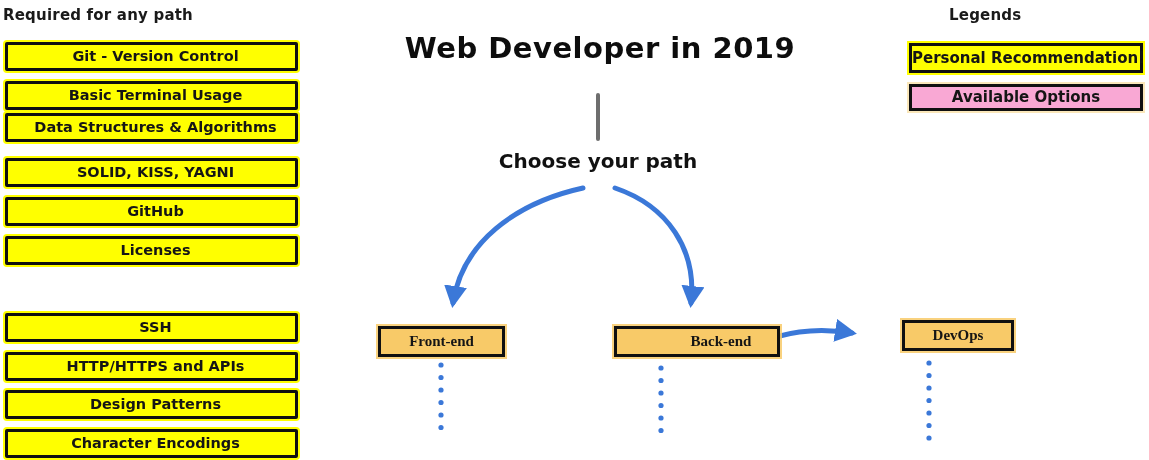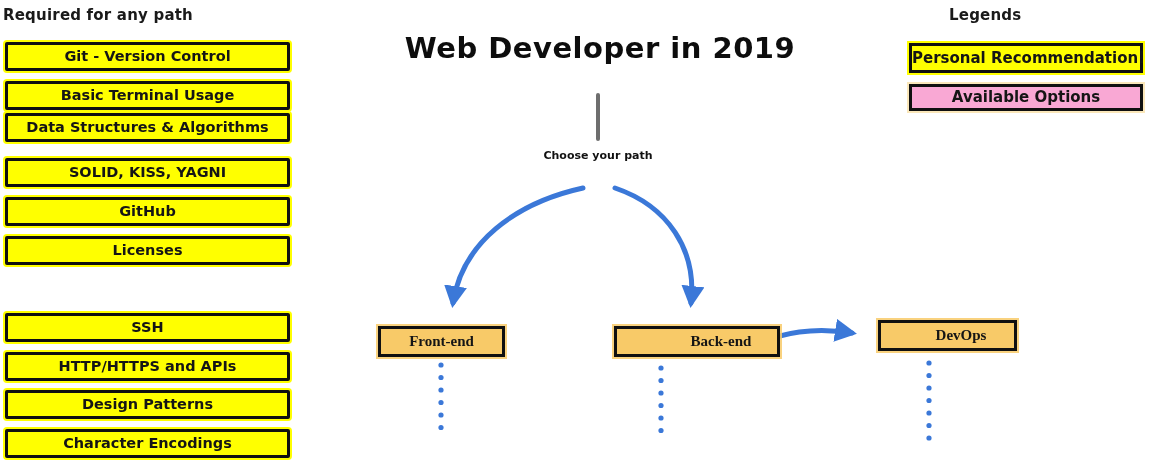--- a/index.html
+++ b/index.html
@@ -16,46 +16,47 @@
     position:absolute;
     font-size:15px;font-weight:bold;color:#1a1a1a;
     white-space:nowrap;letter-spacing:.2px;
   }
   .req-box{
     position:absolute;left:5px;width:279px;height:23px;
     background:#ffff00;border:3px solid #101010;border-radius:2px;
     box-shadow:0 0 0 2px #ffff00;
     text-align:center;font-size:14.5px;font-weight:bold;line-height:23px;
     white-space:nowrap;
+    padding-left:8px;
   }
   .page-title{
     position:absolute;left:370px;top:31px;width:460px;
     text-align:center;font-size:29px;font-weight:bold;color:#0d0d0d;
     letter-spacing:.5px;white-space:nowrap;
   }
   .stem-line{
     position:absolute;left:596px;top:93px;width:4px;height:48px;
     background:#6e6e6e;border-radius:2px;
   }
   .choose-label{
     position:absolute;left:448px;top:149px;width:300px;
-    text-align:center;font-size:11px;font-weight:bold;color:#111;
+    text-align:center;font-size:20px;font-weight:bold;color:#111;
     white-space:nowrap;
   }
   .path-box{
     position:absolute;height:25px;
     background:#f8ca68;border:3px solid #101010;border-radius:0;
     box-shadow:0 0 0 2px rgba(248,202,104,.85);
     text-align:center;font-size:15px;font-weight:bold;line-height:25px;
     white-space:nowrap;
     font-family:Liberation Serif, serif;
   }
   .path-frontend{left:378px;top:326px;width:121px;}
   .path-backend{left:614px;top:326px;width:112px;padding-left:48px;}
-  .path-devops{left:878px;top:320px;width:106px;padding-left:27px;}
+  .path-devops{left:902px;top:320px;width:106px;}
   .legend-box{
     position:absolute;left:909px;width:228px;
     border:3px solid #101010;border-radius:0;
     text-align:center;font-size:15px;font-weight:bold;
     white-space:nowrap;
   }
   .legend-recommendation{
     top:43px;height:24px;line-height:24px;
     background:#ffff00;box-shadow:0 0 0 2px #ffff00;
   }

